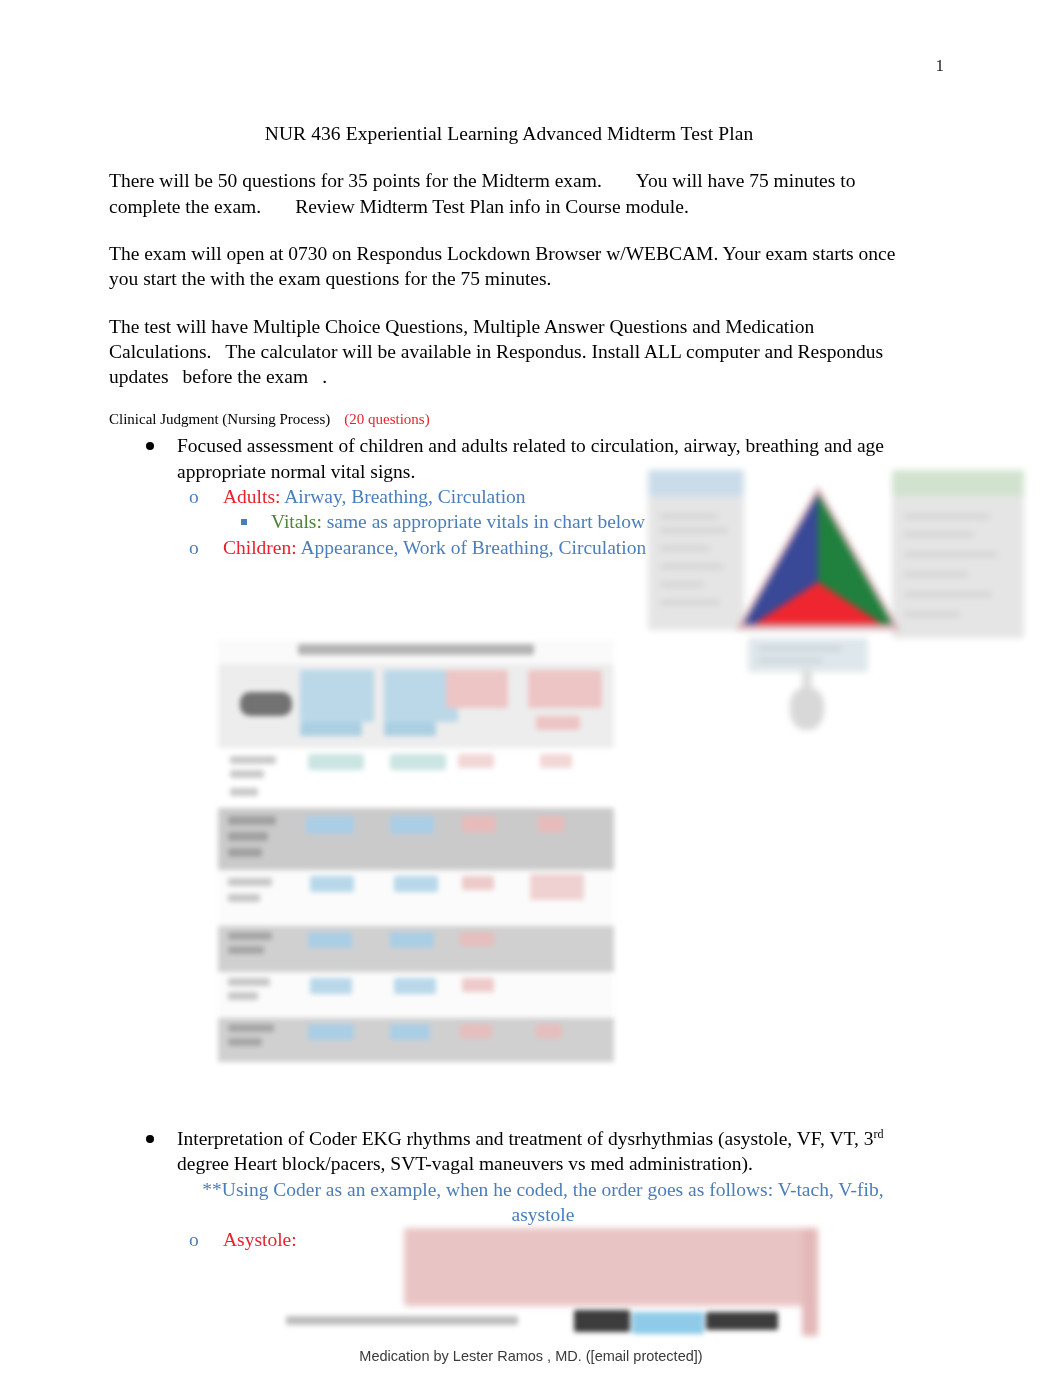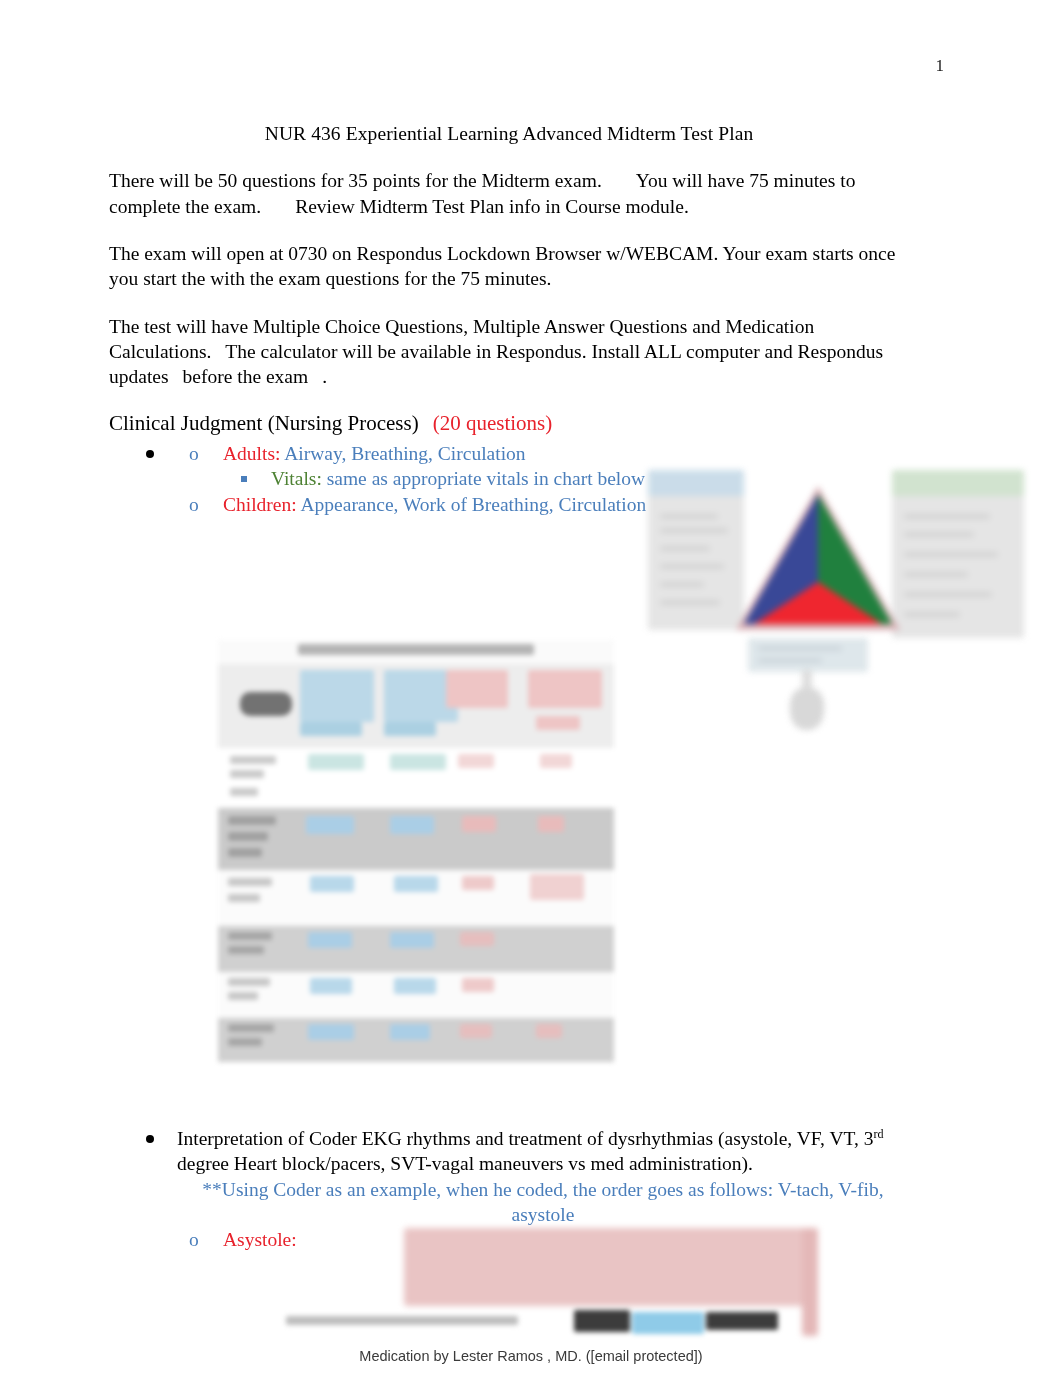--- a/index.html
+++ b/index.html
@@ -51,21 +51,21 @@
     line-height: 1.30;
     margin: 0 0 22px 0;
     text-align: left;
   }
   p.para.tight { margin-bottom: 20px; }
 
   .gap { display: inline-block; width: 34px; }
   .gap-sm { display: inline-block; width: 14px; }
 
   .section-head {
-    font-size: 21px;
+    font-size: 15px;
     line-height: 1.3;
     margin: 0 0 4px 0;
   }
   .red { color: #e8222c; }
   .blue { color: #4a7ebb; }
   .green { color: #4e8234; }
 
   
   ul.lvl1 {
     list-style: none;
@@ -334,20 +334,21 @@
       <span>The test will have Multiple Choice Questions, Multiple Answer Questions and Medication Calculations.</span><span class="gap-sm"></span><span>The calculator will be available in Respondus. Install ALL computer and Respondus updates</span><span class="gap-sm"></span><span>before the exam</span><span class="gap-sm"></span><span>.</span>
     </p>
 
     <div class="section-head">
       <span>Clinical Judgment (Nursing Process)</span><span class="gap-sm"></span><span class="red">(20 questions)</span>
     </div>
 
     <ul class="lvl1">
       <li>
         <span class="marker-disc"></span>
+        <span>Focused assessment of children and adults related to circulation, airway, breathing and age appropriate normal vital signs.</span>
 
         <ul class="lvl2">
           <li>
             <span class="marker-o">o</span>
             <span class="red">Adults:</span>
             <span class="blue">Airway, Breathing, Circulation</span>
 
             <ul class="lvl3">
               <li>
                 <span class="marker-sq"></span>

